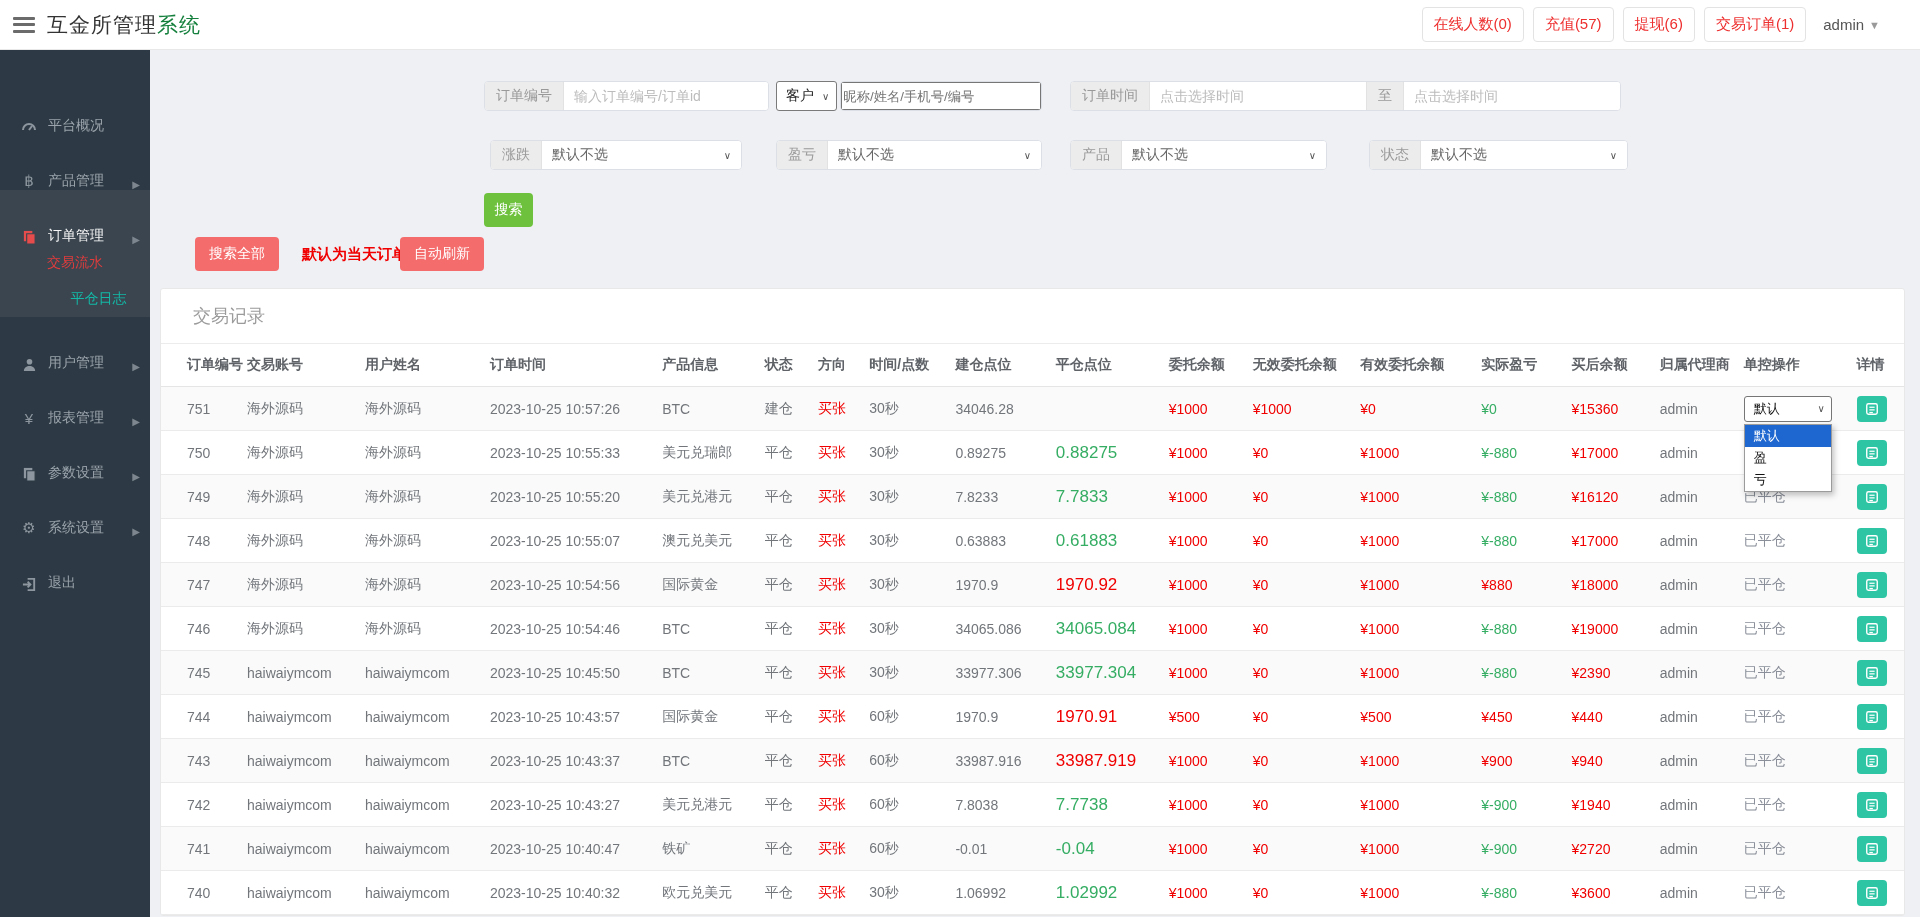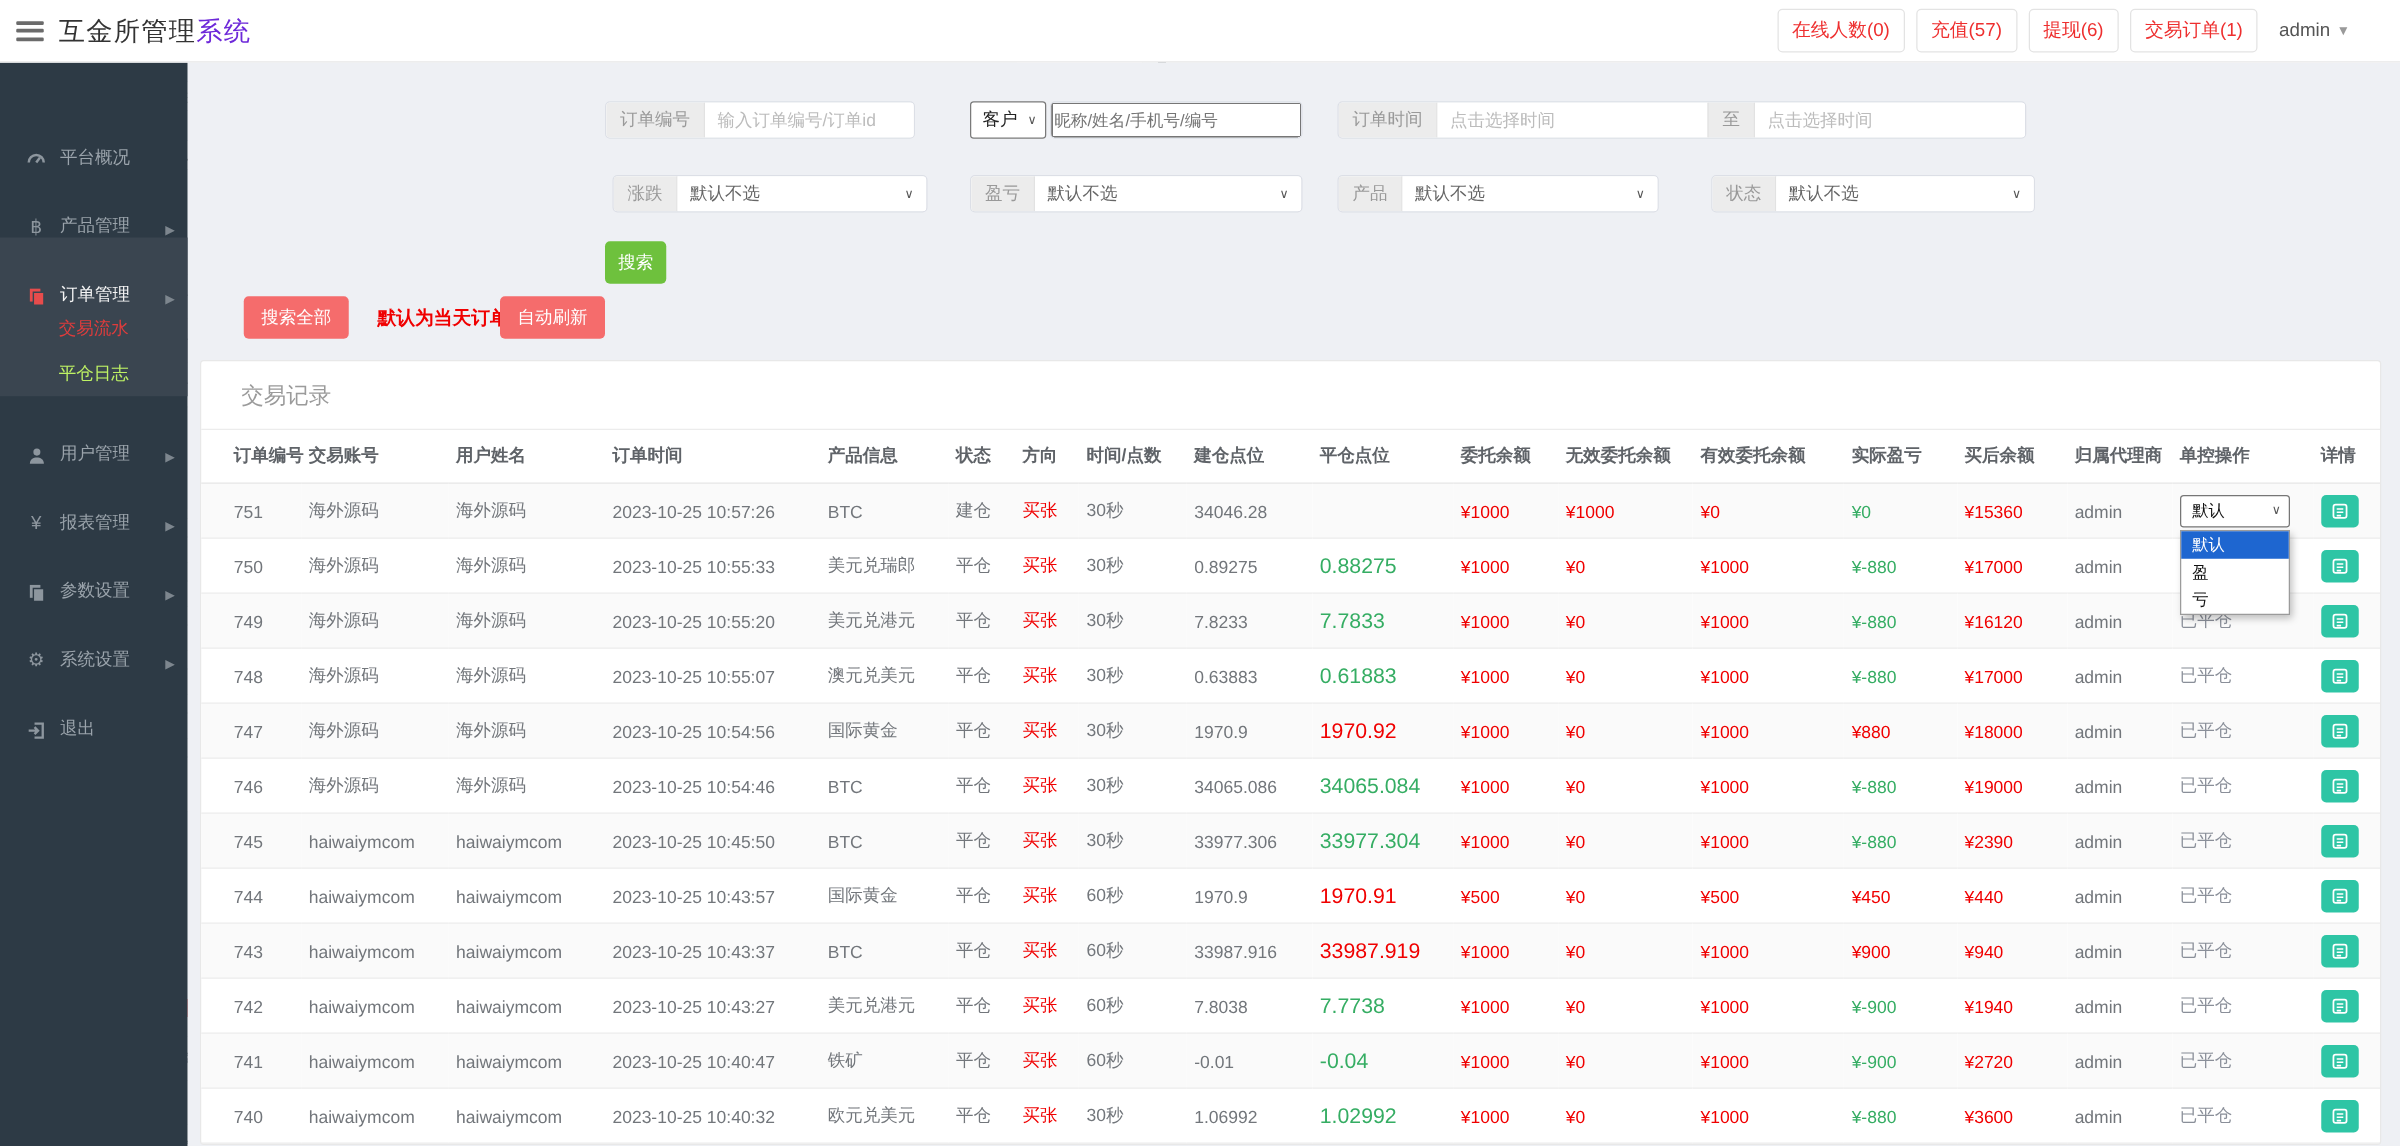--- a/index.html
+++ b/index.html
@@ -6,40 +6,40 @@
   html,body { width:1920px; height:917px; overflow:hidden;
     font-family:"Liberation Sans","DejaVu Sans",sans-serif; background:#eef0f4; }
 
   
   .top-header{position:fixed;top:0;left:0;width:1920px;height:50px;background:#fff;
     border-bottom:1px solid #e8e8e8;display:flex;align-items:center;z-index:50;}
   .hamburger{width:22px;height:16px;margin-left:13px;display:flex;flex-direction:column;
     justify-content:space-between;cursor:pointer;}
   .hamburger i{display:block;height:3px;background:#6b6b6b;border-radius:1px;}
   .app-title{margin-left:12px;font-size:21px;color:#333;letter-spacing:1px;}
-  .app-title .red{color:#6d28d9;}
+  .app-title .red{color:#15803d;}
   .header-right{margin-left:auto;display:flex;gap:9px;padding-right:40px;}
   .stat-btn{border:1px solid #e3e3e3;border-radius:4px;background:#fff;color:#ee2f2f;
     font-size:15px;padding:7px 11px;cursor:pointer;}
   .admin-box{color:#555;font-size:15px;margin-left:8px;cursor:pointer;display:flex;align-items:center;gap:5px;}
   .admin-box .caret{color:#9a9a9a;font-size:11px;}
 
   
   .sidebar{position:fixed;top:50px;left:0;width:150px;height:867px;background:#2d3a45;z-index:40;}
   .side-item{height:55px;display:flex;align-items:flex-end;padding:0 10px 0 20px;color:#9aa3ab;
     font-size:14px;cursor:pointer;position:relative;}
   .side-item .s-icon{width:18px;margin-right:10px;display:inline-flex;justify-content:center;
     color:#8d969e;font-size:15px;flex:none;}
   .side-item .arrow{margin-left:auto;color:#7d868e;font-size:10px;}
   .active-group{background:#3a4550;}
   .active-group .side-item{color:#f5f5f5;}
   .active-group .side-item .s-icon{color:#e74c4c;}
   .sub-item{height:36px;display:flex;align-items:center;padding-left:47px;font-size:14px;cursor:pointer;}
   .sub-item.cur{color:#e03c3c;}
-  .sub-item.dim{color:#bef264;}
+  .sub-item.dim{color:#14b8a6;justify-content:center;}
 
   
   .content{position:fixed;top:50px;left:150px;width:1770px;height:867px;background:#eef0f4;overflow:hidden;}
   .filter-area{position:relative;height:238px;}
   .fgroup{position:absolute;display:flex;height:30px;border:1px solid #dcdfe6;border-radius:4px;
     background:#fff;overflow:hidden;align-items:stretch;}
   .flabel{background:#ececec;color:#999;font-size:14px;padding:0 11px;display:flex;align-items:center;
     border-right:1px solid #e2e2e2;white-space:nowrap;flex:none;}
   .fgroup input{border:none;outline:none;padding:0 10px;font-size:14px;color:#666;background:#fff;}
   .fgroup input::placeholder{color:#bcbcbc;}
@@ -180,21 +180,21 @@
     </span>
     <span>退出</span>
   </div>
 </aside>
 
 <main class="content">
   <div class="filter-area">
 
     <div class="fgroup" style="left:334px;top:31px;">
       <span class="flabel">订单编号</span>
-      <input style="width: 167px;" placeholder="输入订单编号/订单id">
+      <input style="width: 204px;" placeholder="输入订单编号/订单id">
     </div>
     <div class="bare" style="left:626px;top:31px;">
       <div class="native-select">
         <span>客户</span>
         <span class="caret-down">∨</span>
       </div>
       <div class="win">
         <input style="width: 200px;" placeholder="昵称/姓名/手机号/编号">
       </div>
     </div>

